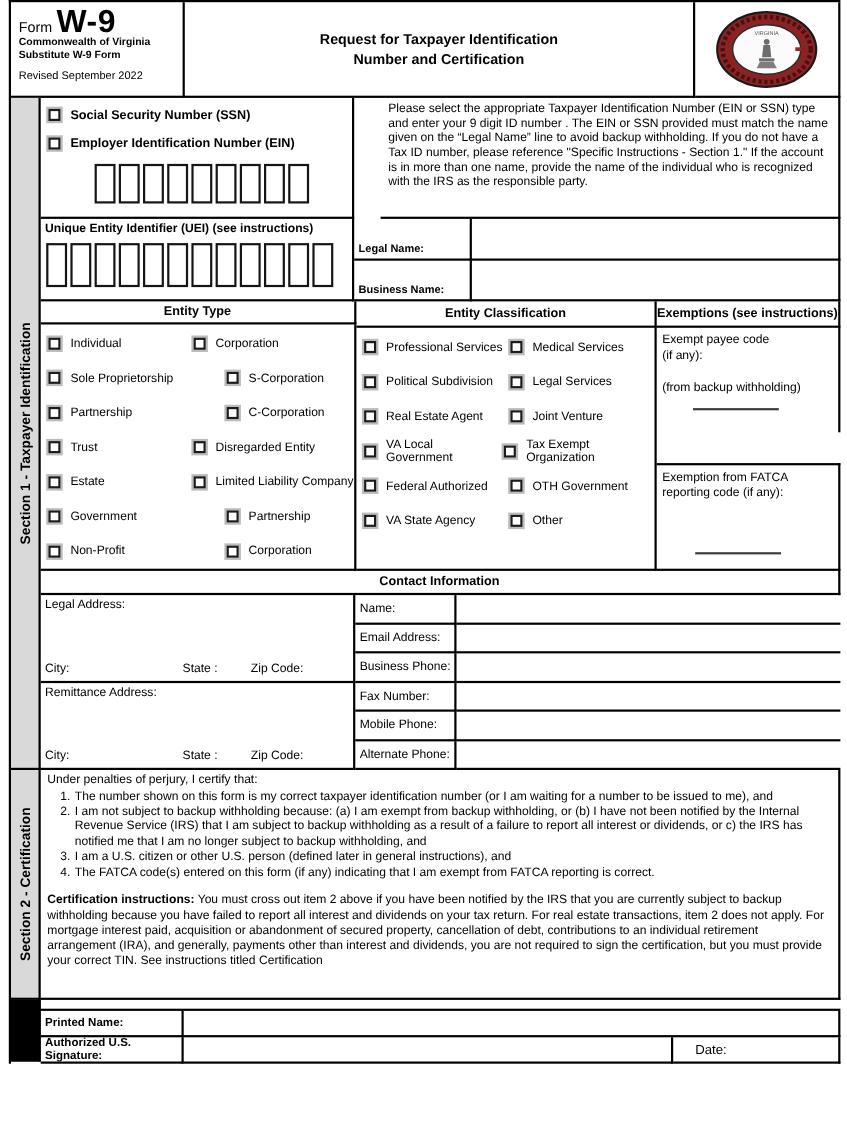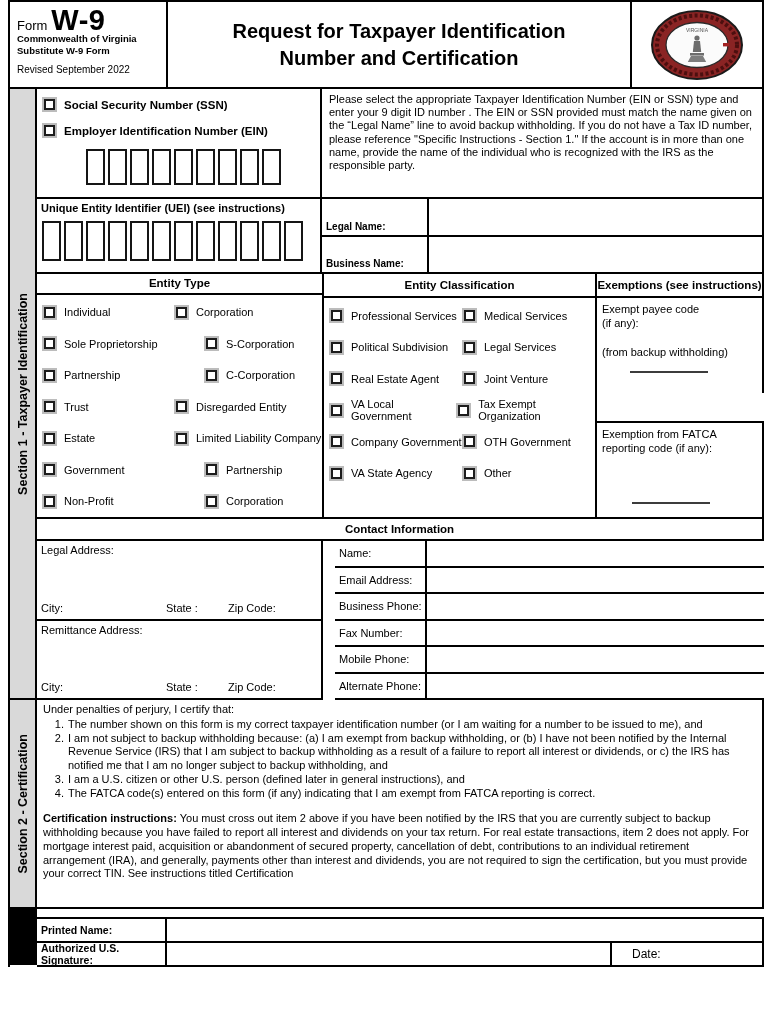--- a/index.html
+++ b/index.html
@@ -11,36 +11,36 @@
 
   
   .hdr { display: flex; height: 87px; }
   .brand { width: 158px; padding: 5px 6px 2px 7px; }
   .brand-line1 { display: flex; align-items: baseline; gap: 4px; }
   .form-label { font-size: 13px; }
   .form-number { font-size: 29px; font-weight: bold; letter-spacing: 0.5px; line-height: 0.9; }
   .org { font-size: 9.5px; font-weight: bold; line-height: 1.25; }
   .rev { font-size: 10px; margin-top: 7px; }
   .titlebox { flex: 1; display: flex; flex-direction: column; justify-content: center;
-    align-items: center; font-weight: bold; font-size: 20px; line-height: 1.35; }
+    align-items: center; font-weight: bold; font-size: 13px; line-height: 1.35; }
   .sealbox { width: 132px; display: flex; align-items: center; justify-content: center; }
 
   
   .bodyrow { display: flex; }
   .sidecol { width: 27px; display: flex; flex-direction: column; }
   .sb { background: #d9d9d9; display: flex; align-items: center; justify-content: center; }
   .sb1 { height: 611px; }
   .sb2 { height: 209px; }
   .sb3 { height: 56px; background: #000; }
   .vtext { writing-mode: vertical-rl; transform: rotate(180deg); font-weight: bold;
     font-size: 12.5px; white-space: nowrap; }
   .content { width: 727px; }
 
   
-  .rowA { display: flex; height: 110px; }
+  .rowA { display: flex; height: 110px; gap: 24px; }
   .tincell { width: 285px; padding: 8px 6px 0 5px; }
   .item { display: flex; align-items: center; gap: 7px; font-size: 11px; }
   .item.bold span.lbl { font-weight: bold; font-size: 11.5px; }
   .cb { width: 15px; height: 15px; border: 2px solid #bcbcbc; background: #fff;
     display: inline-grid; place-items: center; flex: 0 0 auto; }
   .cb::after { content: ""; width: 7px; height: 7px; border: 2px solid #1c1c1c; display: block; }
   .mt10 { margin-top: 11px; }
   .boxrow { display: flex; gap: 3px; }
   .ssnrow { margin-left: 44px; margin-top: 11px; }
   .dbox { width: 19px; height: 36px; border: 2px solid #151515; background: #fff; }
@@ -85,21 +85,21 @@
   .addrcol { width: 286px; display: flex; flex-direction: column; border-right: 2px solid #000; }
   .addrbox { height: 80px; display: flex; flex-direction: column; justify-content: space-between;
     padding: 3px 4px 5px 4px; font-size: 11px; border-bottom: 2px solid #000; }
   .addrbox2 { height: 79px; border-bottom: 2px solid #000; }
   .csz { display: flex; }
   .csz .city { width: 125px; }
   .csz .state { width: 62px; }
   .crightrows { flex: 1; display: flex; flex-direction: column; }
   .crow { display: flex; flex: 1; }
   .clbl { width: 92px; border-right: 2px solid #000; border-bottom: 2px solid #000;
-    display: flex; align-items: center; padding-left: 4px; font-size: 11px; margin-left: 12px; }
+    display: flex; align-items: center; padding-left: 4px; font-size: 11px; }
   .cval { flex: 1; border-bottom: 2px solid #000; }
   .addrcol, .crightrows .crow:last-child .clbl, .crightrows .crow:last-child .cval { }
 
   
   .certbox { height: 209px; padding: 3px 8px 0 6px; font-size: 11px; line-height: 1.25; }
   .certbox ol { margin: 1px 0 0 0; padding-left: 24px; }
   .certbox li { padding-left: 1px; }
   .certp { margin-top: 12px; }
 
   
@@ -333,21 +333,21 @@
                   <span>VA Local Government</span>
                 </div>
               <div class="item">
                   <span class="cb"></span>
                   <span>Tax Exempt Organization</span>
                 </div>
             </div>
             <div class="grow">
               <div class="item gc1c">
                   <span class="cb"></span>
-                  <span>Company Government</span>
+                  <span>Federal Authorized</span>
                 </div>
               <div class="item">
                   <span class="cb"></span>
                   <span>OTH Government</span>
                 </div>
             </div>
             <div class="grow">
               <div class="item gc1c">
                   <span class="cb"></span>
                   <span>VA State Agency</span>

